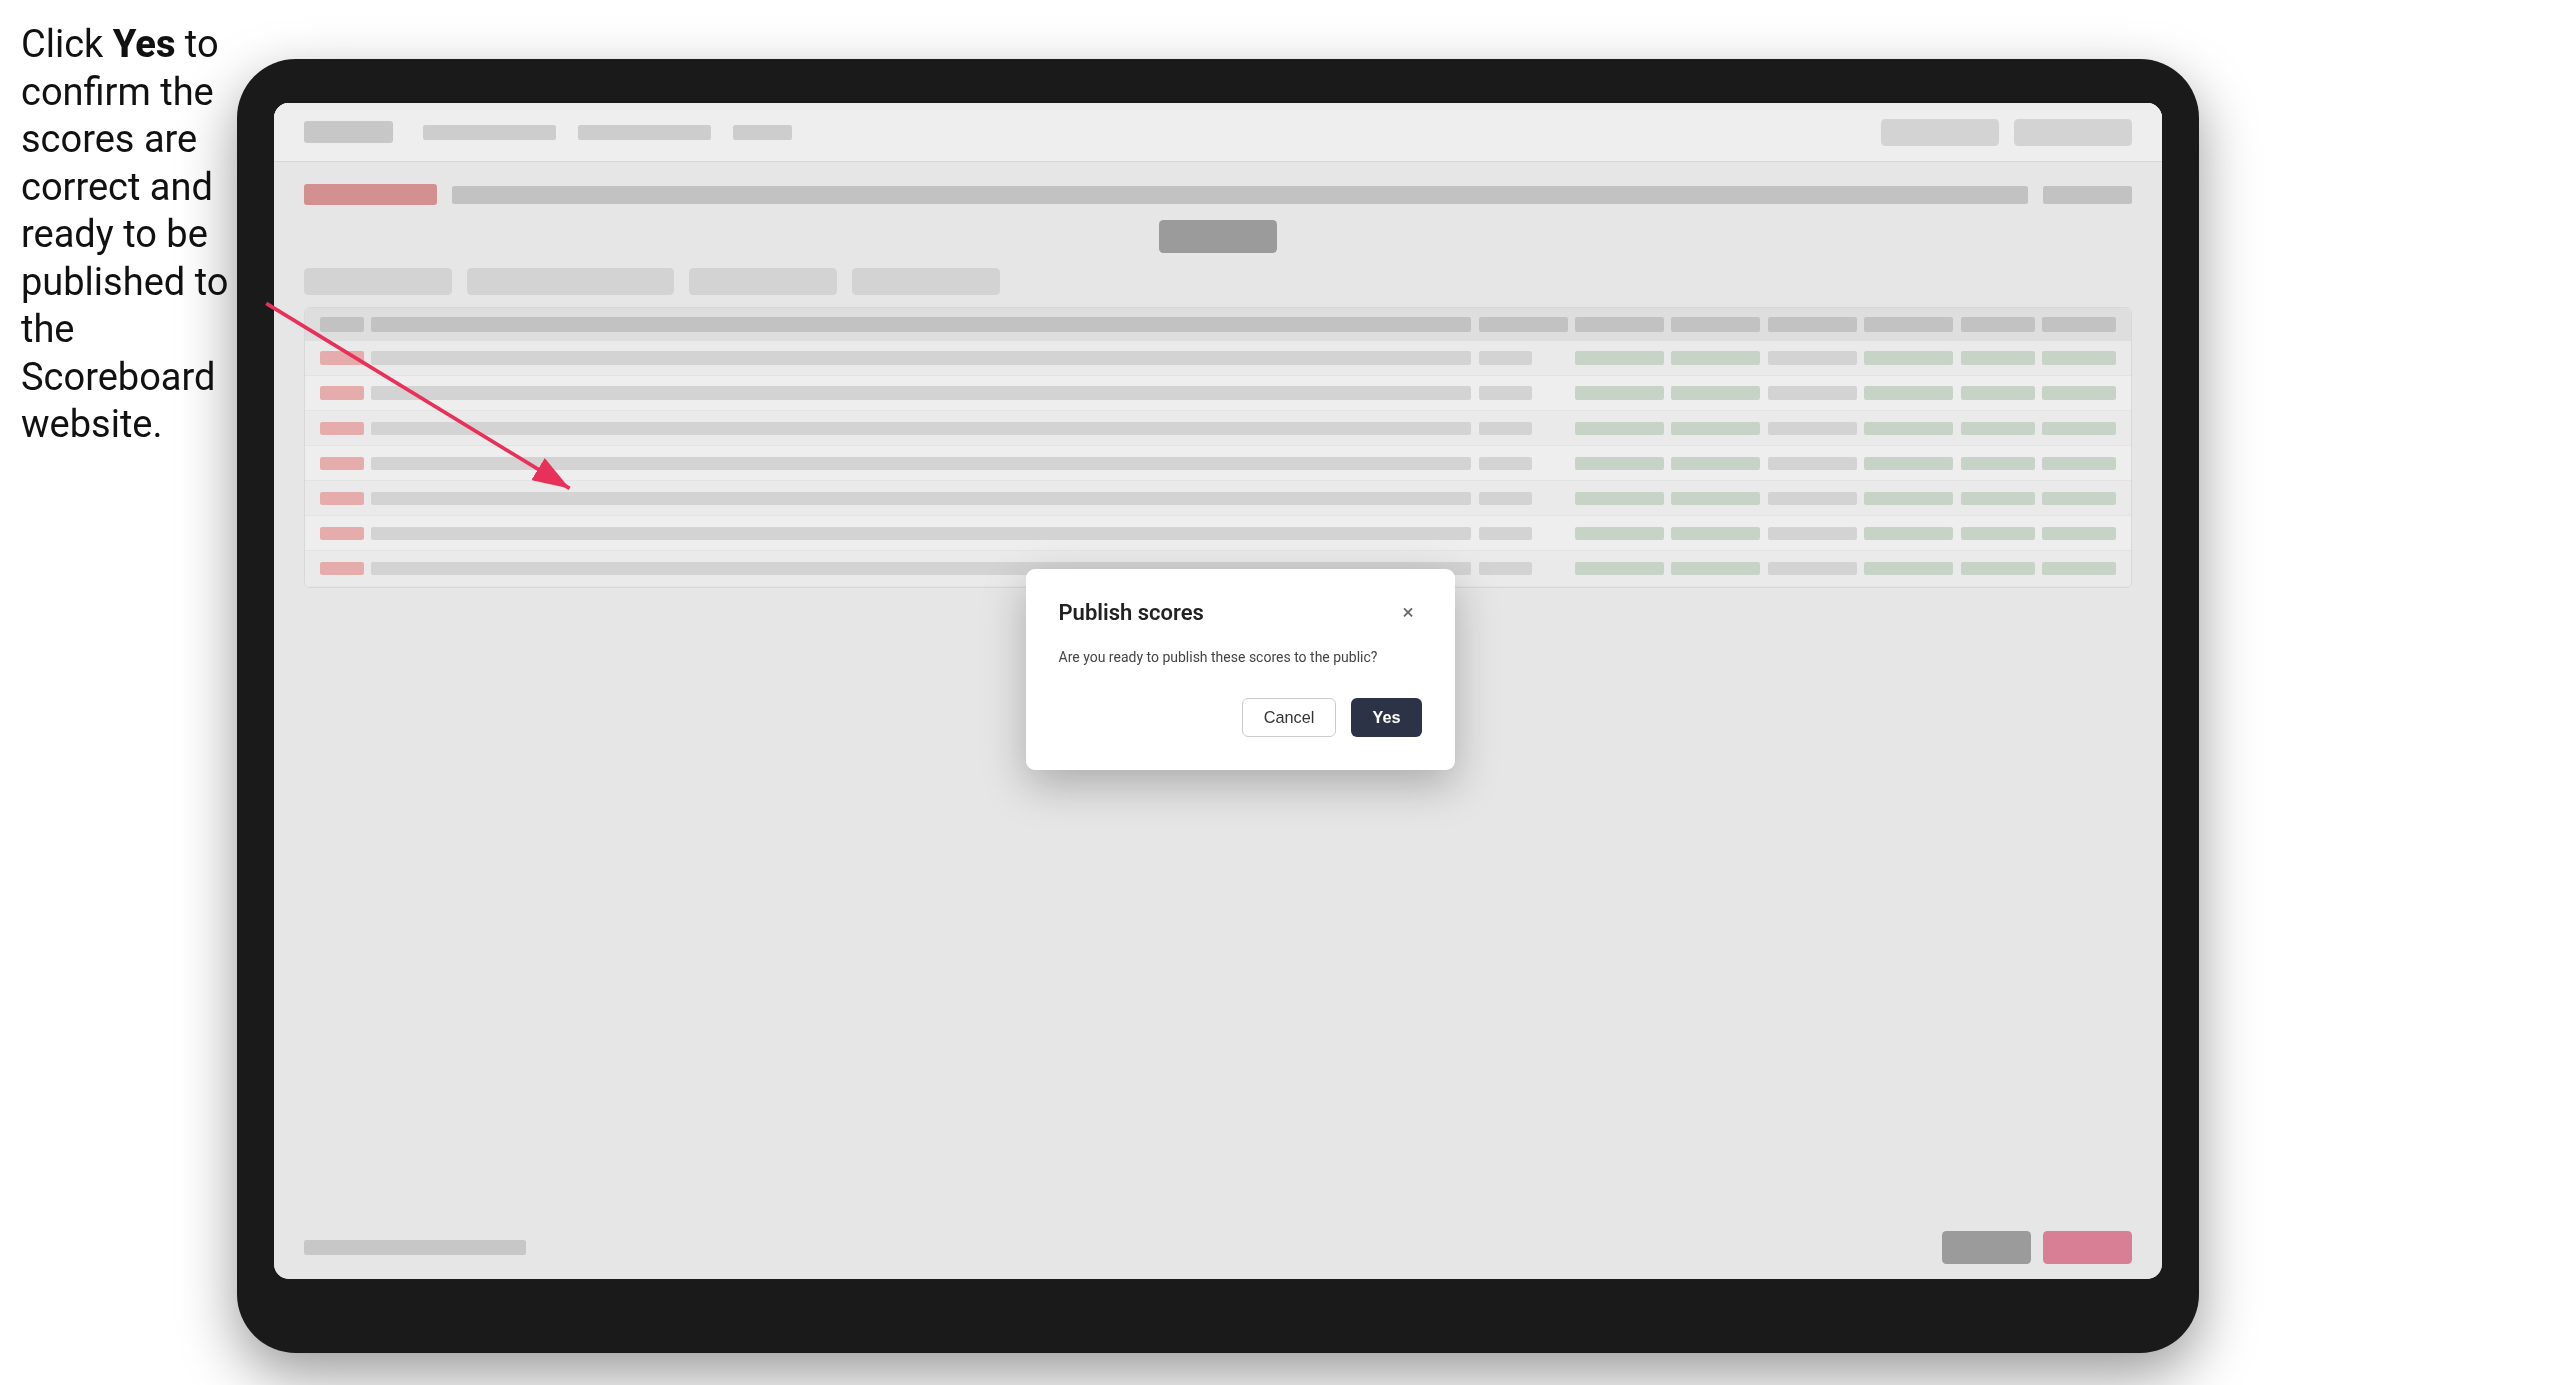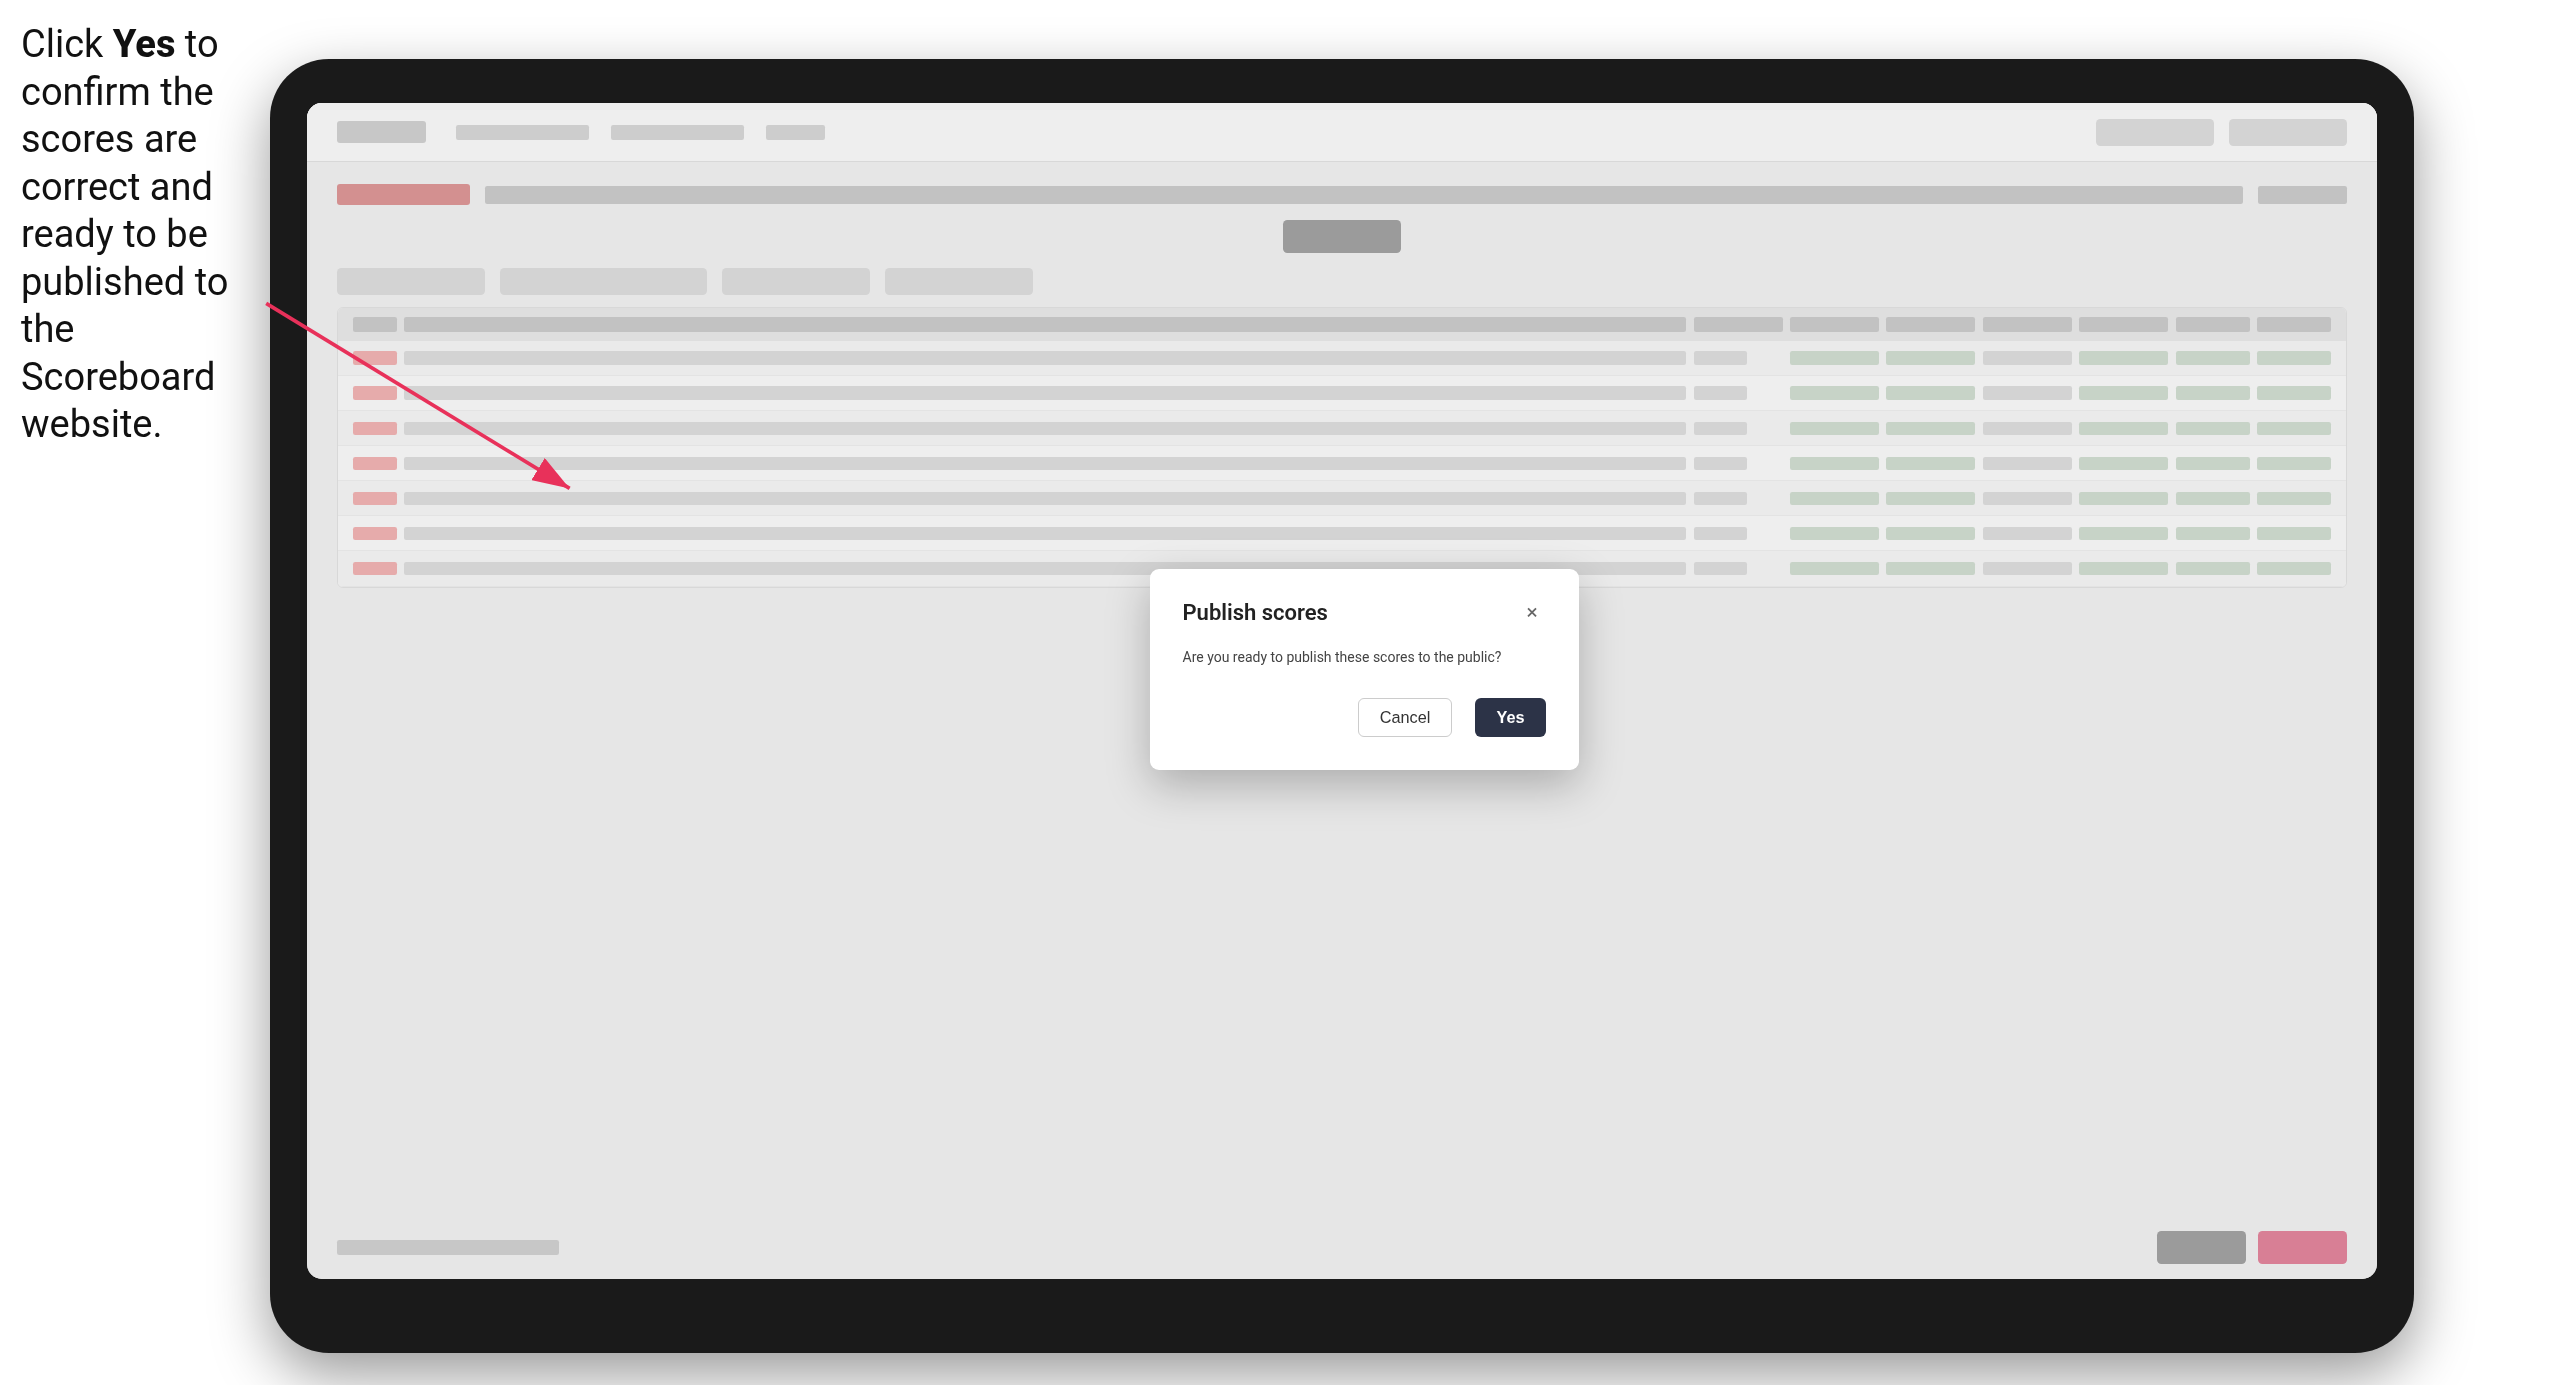--- a/index.html
+++ b/index.html
@@ -26,27 +26,26 @@
 
     .instruction-text strong {
       font-weight: 800;
     }
 
     
     .tablet {
       position: absolute;
       left: 237px;
       top: 59px;
-      width: 2144px;
+      width: 1962px;
       height: 1294px;
       background: #1a1a1a;
       border-radius: 59px;
       padding: 44px 37px 74px 37px;
       box-shadow: 0 22px 59px rgba(0,0,0,0.4);
-      margin-left: 33px;
     }
 
     .tablet-screen {
       width: 100%;
       height: 100%;
       background: #f0f0f0;
       border-radius: 15px;
       overflow: hidden;
       position: relative;
     }
@@ -309,21 +308,21 @@
     .modal-body {
       font-size: 14px;
       color: #444444;
       margin-bottom: 30px;
       line-height: 1.5;
     }
 
     .modal-footer {
       display: flex;
       justify-content: flex-end;
-      gap: 23px;
+      gap: 15px;
     }
 
     .btn-cancel {
       padding: 9px 21px;
       font-size: 16.3px;
       background: #ffffff;
       border: 0.7px solid #cccccc;
       border-radius: 6px;
       cursor: pointer;
       color: #333333;

